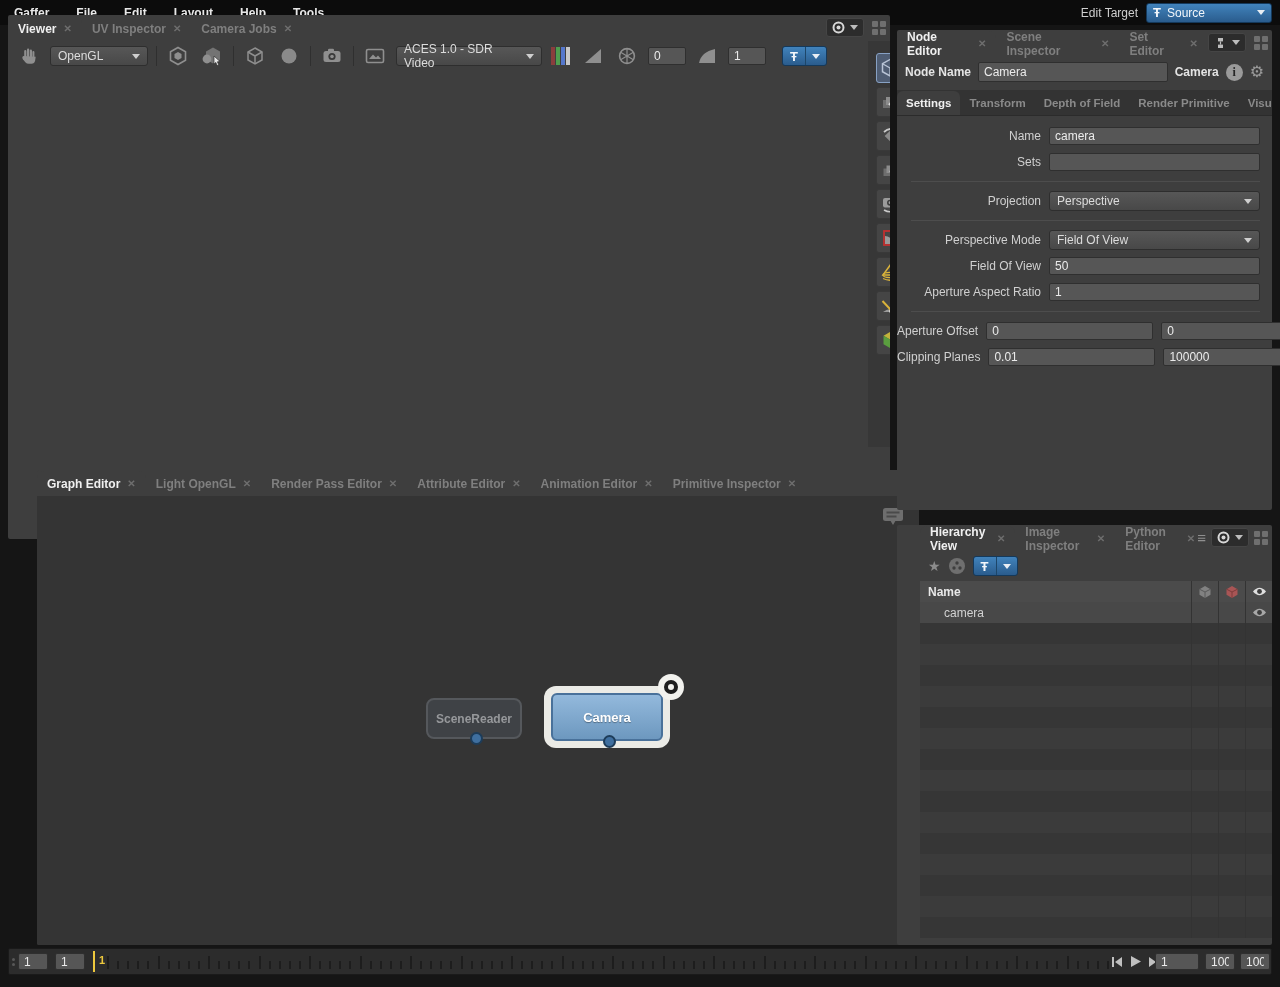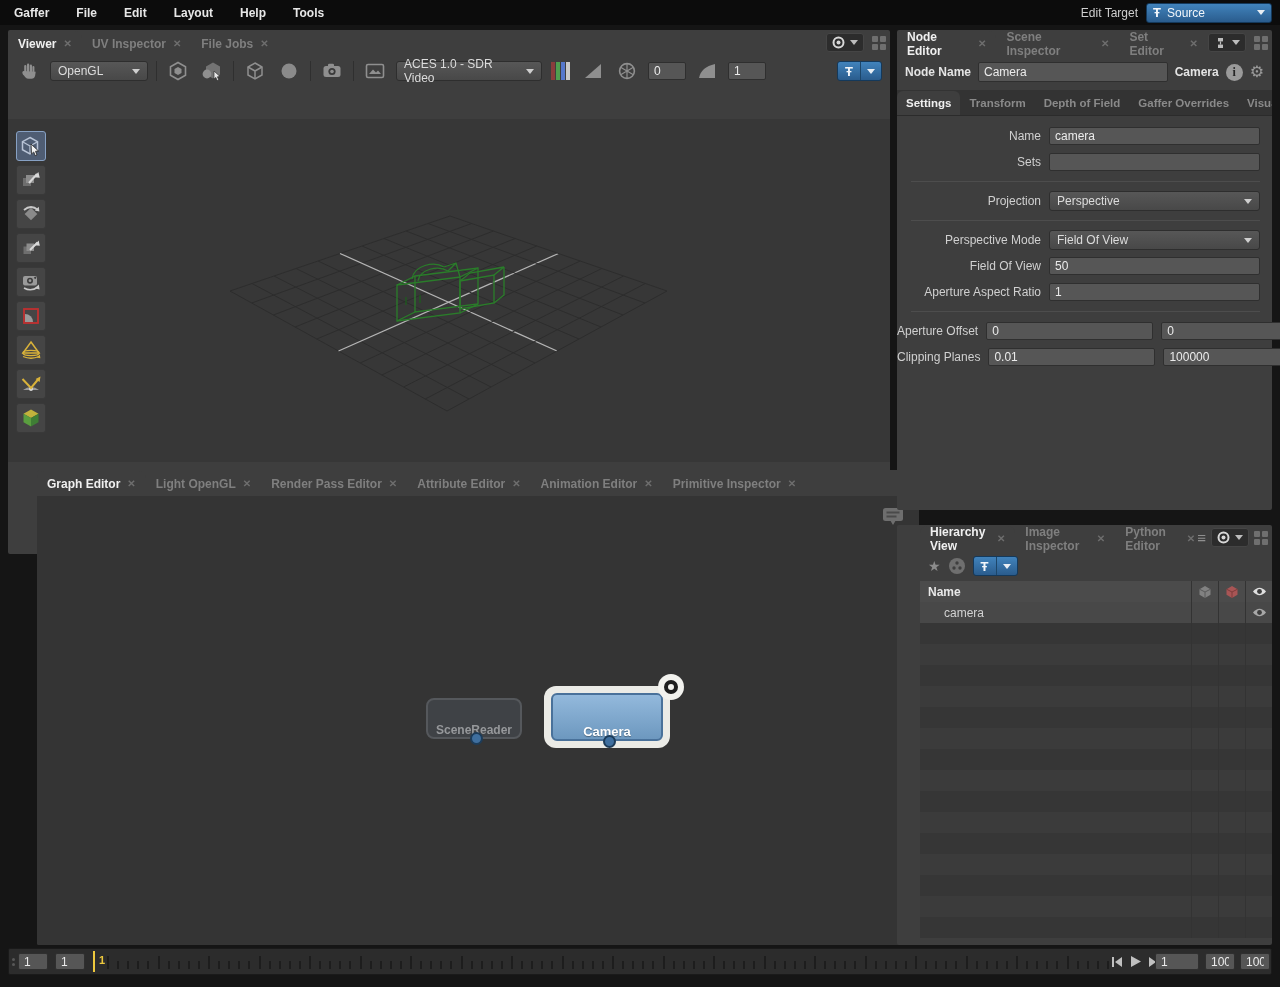--- a/index.html
+++ b/index.html
@@ -43,42 +43,42 @@
     font-family:"Liberation Sans",sans-serif; font-size:12px; height:18px; padding:0 5px; outline:none; }
   .txt::placeholder { color:#9a9a9a; }
   .dd { background:linear-gradient(#575757,#484848); border:1px solid #2e2e2e; border-radius:3px;
     height:20px; display:flex; align-items:center; padding:0 7px; color:#dcdcdc; font-size:12px; }
   .dd .dd-caret { border-top-color:#cfcfcf; }
   .pin-split { height:20px; display:flex; align-items:stretch; }
   .pin-split .seg { display:flex; align-items:center; padding:0 7px; }
   .pin-split .seg.right { border-left:1px solid #1d4669; padding:0 6px; }
 
   
-  .viewer-panel { left:8px; top:30px; width:882px; height:524px; }
-  .viewer-body { display:flex; flex-direction:column; height:406px;gap:33px; }
+  .viewer-panel { left:8px; top:15px; width:882px; height:524px; }
+  .viewer-body { display:flex; flex-direction:row; height:406px;gap:33px; }
   .viewer-toolbar { height:30px; display:flex; align-items:center; gap:8px; padding:0 8px; }
   .icon-btn { display:flex; align-items:center; justify-content:center; width:26px; height:24px; }
   .vsep { width:1px; height:20px; background:#2f2f2f; }
   .small-num { width:38px; }
 
   .viewport { flex:1; background:#373737; position:relative; overflow:hidden; }
   .tools-col { position:absolute; left:8px; top:12px; display:flex; flex-direction:column; gap:4px; }
   .tool-btn { width:30px; height:30px; background:#454545; border:1px solid #393939; border-radius:3px;
     display:flex; align-items:center; justify-content:center; }
   .tool-btn.active { background:#4f5d73; border-color:#87a1c4; }
 
   .viewer-footer { height:34px; display:flex; align-items:center; gap:8px; padding:0 8px; }
   .footer-label { color:#d4d4d4; margin-left:30px; }
   .footer-dd { width:132px; }
 
   
   .graph-panel { left:8px; top:470px; width:882px; height:475px;margin-left:29px; }
   .graph-area { position:relative; height:449px; background:#343434; border-radius:0 0 2px 2px; overflow:hidden; }
   .annot-icon { position:absolute; right:14px; top:10px; }
-  .gnode { position:absolute; border-radius:8px; display:flex; align-items:flex-end; justify-content:center;
+  .gnode { position:absolute; border-radius:8px; display:flex; align-items:center; justify-content:center;
     font-weight:bold; }
   .node-scenereader { left:389px; top:202px; width:96px; height:41px; background:#3f4246;
     border:2px solid #55585c; color:#96989b; font-size:12px; }
   .node-halo { position:absolute; left:507px; top:190px; width:126px; height:62px; background:#ebebe6; border-radius:12px; }
   .node-camera { left:7px; top:7px; width:112px; height:48px; position:absolute;
     background:linear-gradient(#93b9dc,#6d98bf); border:2px solid #49719a; border-radius:6px;
     color:#ffffff; font-size:13px; text-shadow:0 1px 1px rgba(0,0,0,.35); }
   .out-dot { position:absolute; width:13px; height:13px; border-radius:50%; background:#3f6f9f; border:2px solid #1d3c59; }
   .focus-ring { position:absolute; left:114px; top:-12px; width:26px; height:26px; border-radius:50%;
     background:#f2f2ee; display:flex; align-items:center; justify-content:center; }
@@ -171,21 +171,21 @@
     <div class="tabstrip">
       <div class="tab active">
         <span>Viewer</span>
         <span class="tab-close">✕</span>
       </div>
       <div class="tab">
         <span>UV Inspector</span>
         <span class="tab-close">✕</span>
       </div>
       <div class="tab">
-        <span>File Jobs</span>
+        <span>Camera Jobs</span>
         <span class="tab-close">✕</span>
       </div>
       <div class="strip-right">
         <div class="mini-btn">
           <svg width="13" height="13" viewBox="0 0 13 13">
             <circle cx="6.5" cy="6.5" r="5" fill="none" stroke="#d8d8d8" stroke-width="2"></circle>
             <circle cx="6.5" cy="6.5" r="2" fill="#d8d8d8"></circle>
           </svg>
           <span class="mini-caret"></span>
         </div>
@@ -505,21 +505,21 @@
       <input class="txt name-input" value="Camera" style="">
       <span class="node-type">Camera</span>
       <span class="info-icon">i</span>
       <span class="gear">⚙</span>
     </div>
 
     <div class="subtabs">
       <div class="subtab active">Settings</div>
       <div class="subtab">Transform</div>
       <div class="subtab">Depth of Field</div>
-      <div class="subtab">Gaffer Overrides</div>
+      <div class="subtab">Render Primitive</div>
       <div class="subtab">Visual</div>
 
     </div>
 
     <div class="ne-form">
       <div class="form-row">
         <span class="flabel">Name</span>
         <span class="fctrl">
             <input class="txt" value="camera" style="">
           </span>

